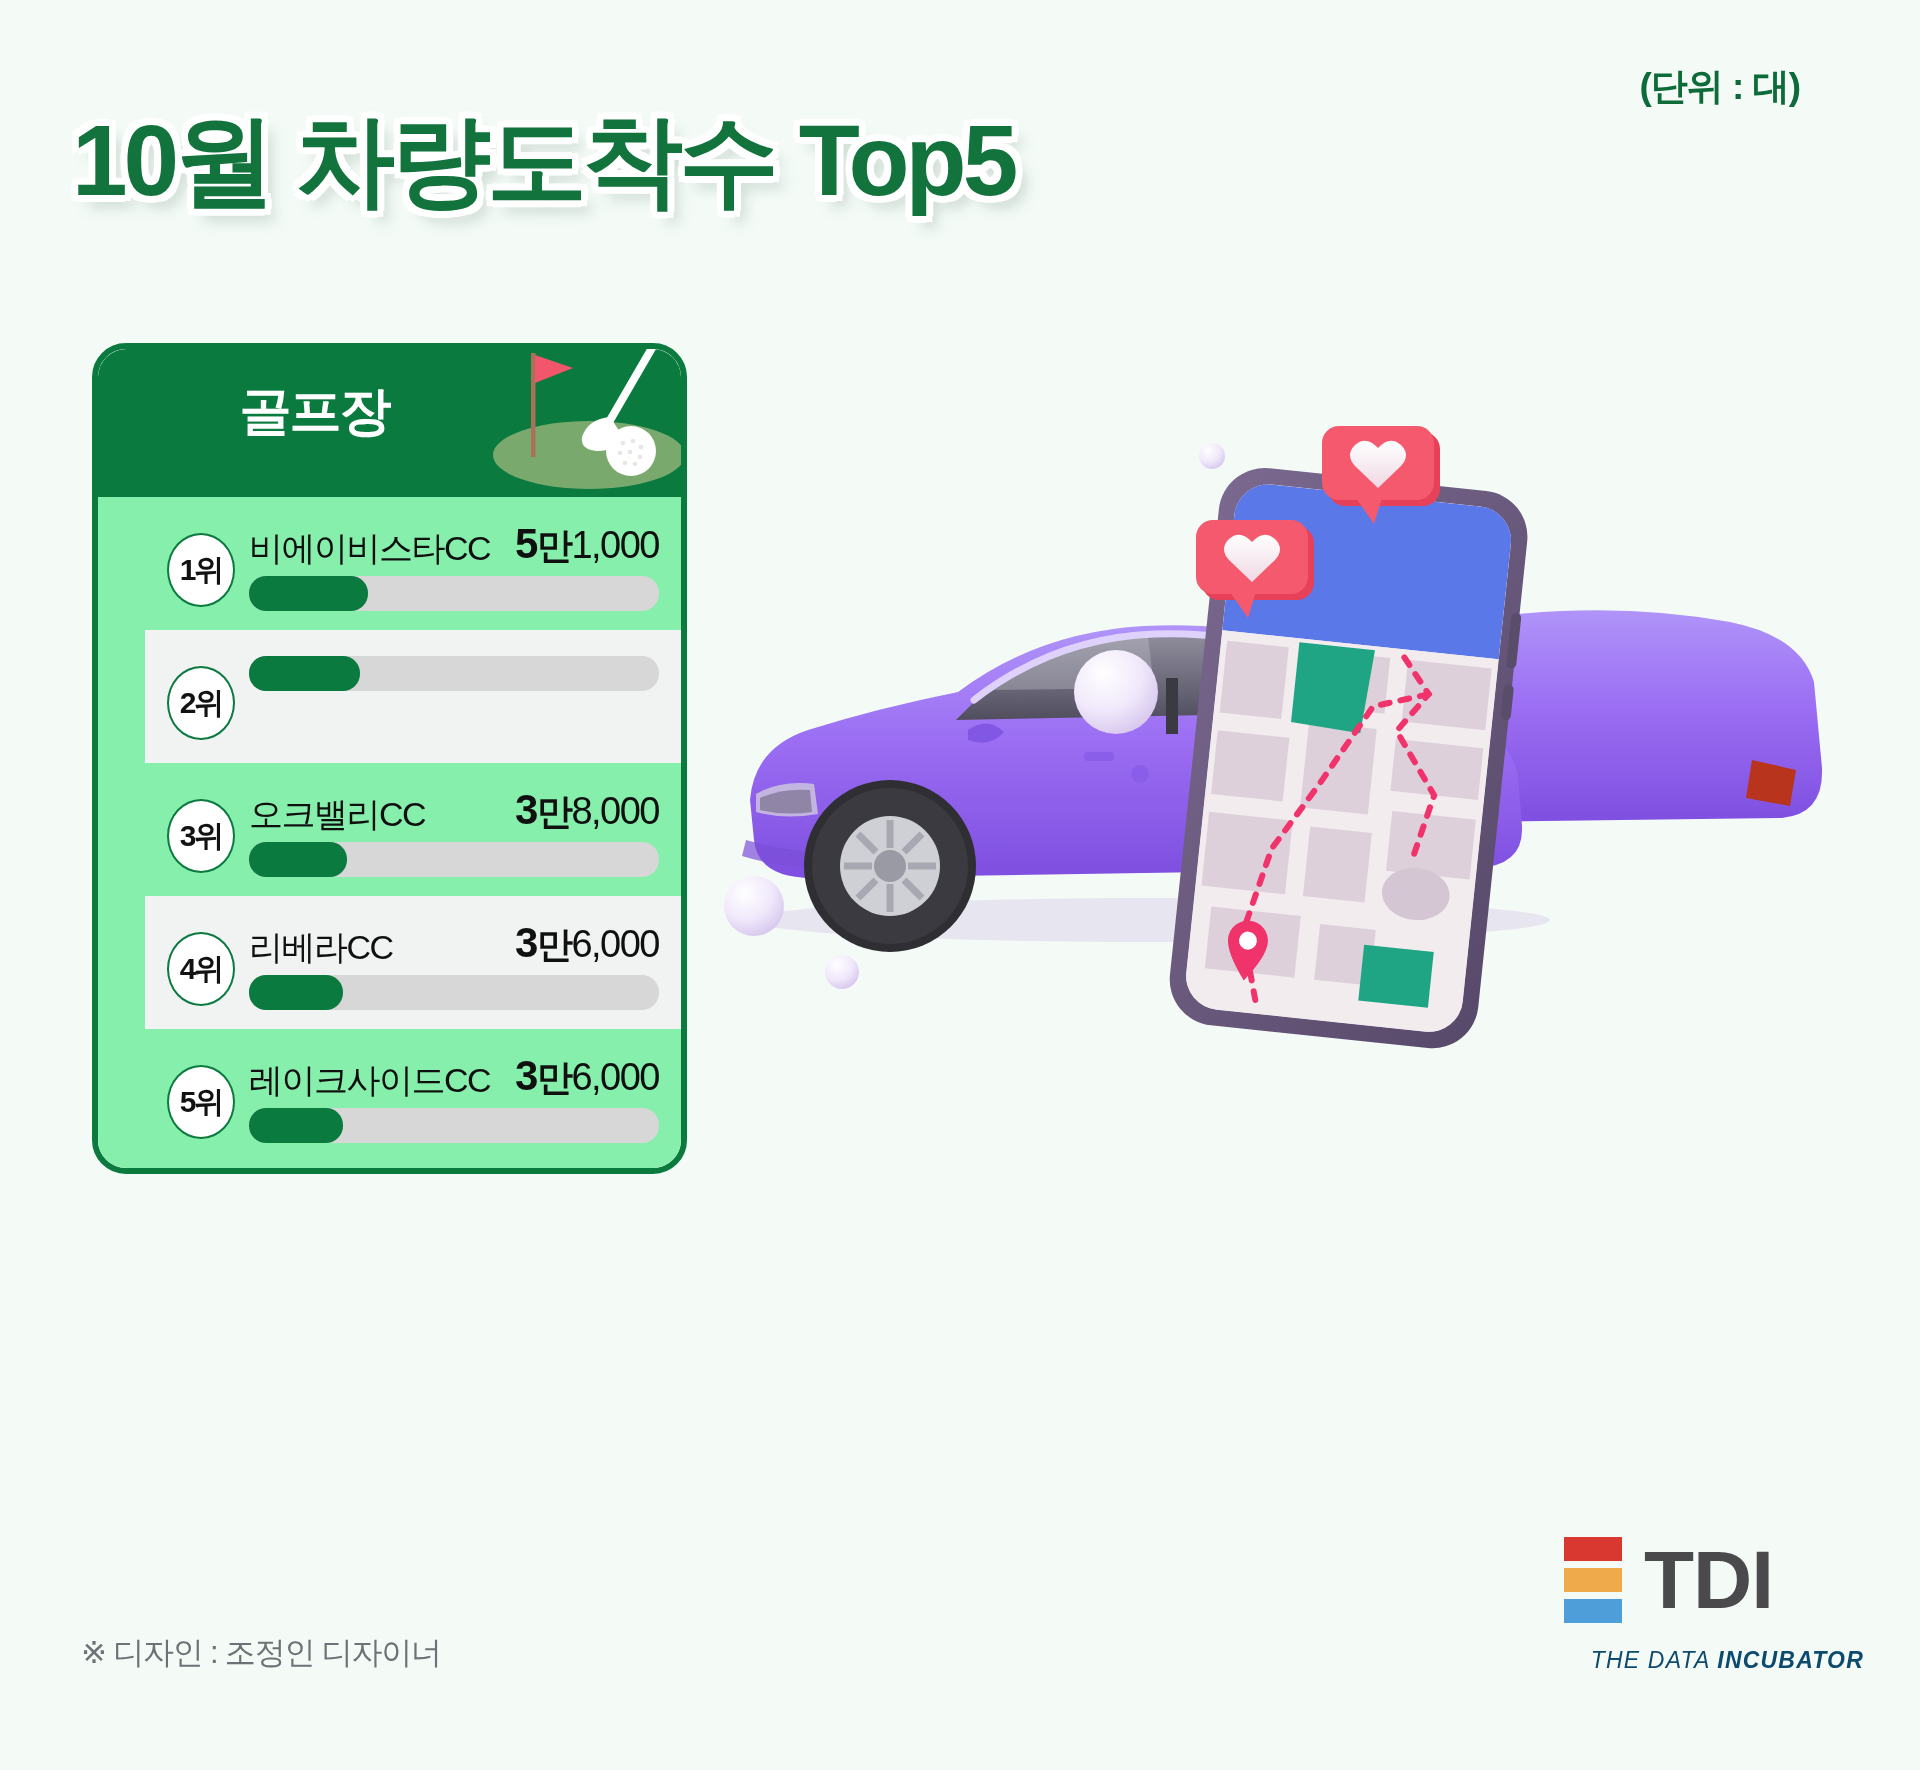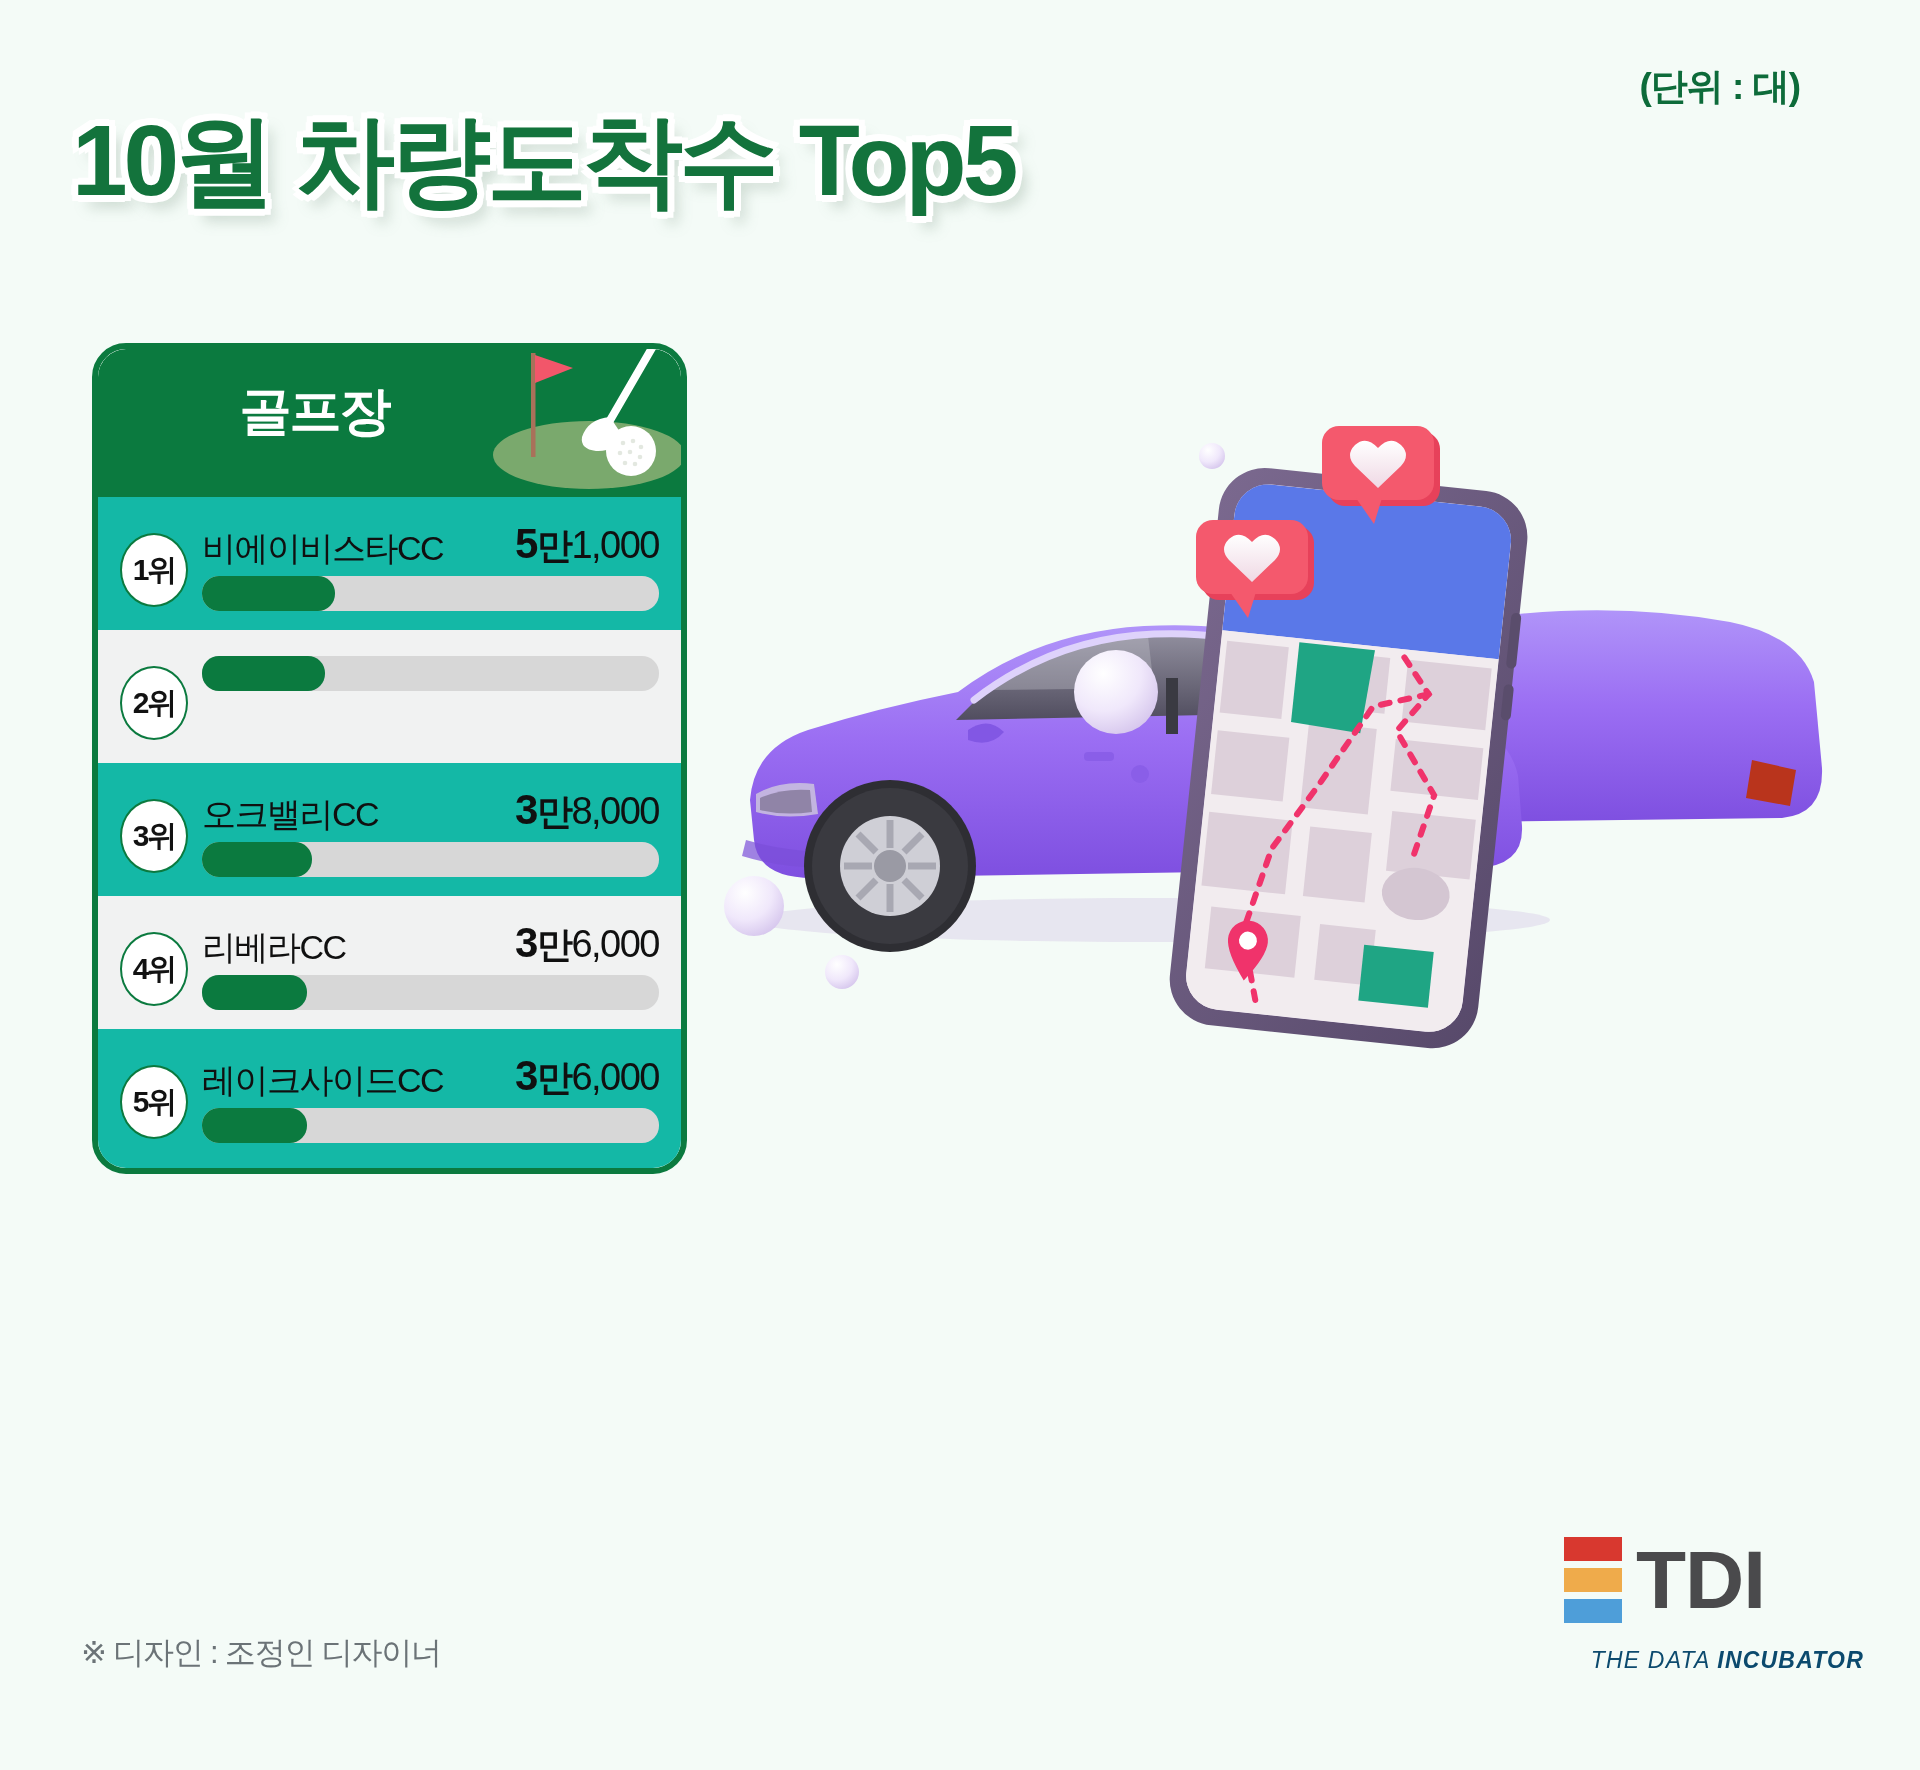--- a/index.html
+++ b/index.html
@@ -43,21 +43,21 @@
     border-top-right-radius:28px;
   }
   .card-head-title{
     position:absolute; left:0; right:0; top:28px;
     text-align:center;
     padding-right:150px;
     font-size:52px; font-weight:700; color:#ffffff; letter-spacing:-2px;
   }
   .golf-icon{ position:absolute; right:-6px; top:-44px; width:210px; height:200px; }
 
-  .rows{ background:#14b8a6; padding-bottom:6px; }
+  .rows{ background:#86efac; padding-bottom:6px;padding-left:47px; }
   .row{
     position:relative;
     height:133px;
     padding:26px 22px 0 104px;
   }
   .row.alt{ background:#f1f2f2; }
   .rank-badge{
     position:absolute; left:22px; top:36px;
     width:68px; height:74px;
     border:2.5px solid #0b7a3f;
@@ -87,21 +87,21 @@
 
   
   .notes{ position:absolute; left:50px; bottom:96px; }
   .note{
     font-size:31px; color:#6b7377; letter-spacing:-1.2px;
     margin-bottom:36px; white-space:nowrap;
   }
   .note:last-child{ margin-bottom:0;margin-left:31px; }
 
   .logo{ position:absolute; right:56px; bottom:96px; width:300px; }
-  .logo-row{ display:flex; align-items:center; gap:14px; }
+  .logo-row{ display:flex; align-items:center; gap:22px; }
   .logo-bars{ display:flex; flex-direction:column; gap:7px; }
   .logo-bars i{ display:block; width:58px; height:24px; }
   .logo-tdi{
     font-size:82px; font-weight:700; color:#4a4a4c;
     letter-spacing:-1px; line-height:.86;
     font-family:"Liberation Sans","DejaVu Sans",sans-serif;
   }
   .logo-sub{
     margin-top:24px; text-align:right;
     font-size:23px; color:#0c4a6e; letter-spacing:1.2px;font-style:italic;

